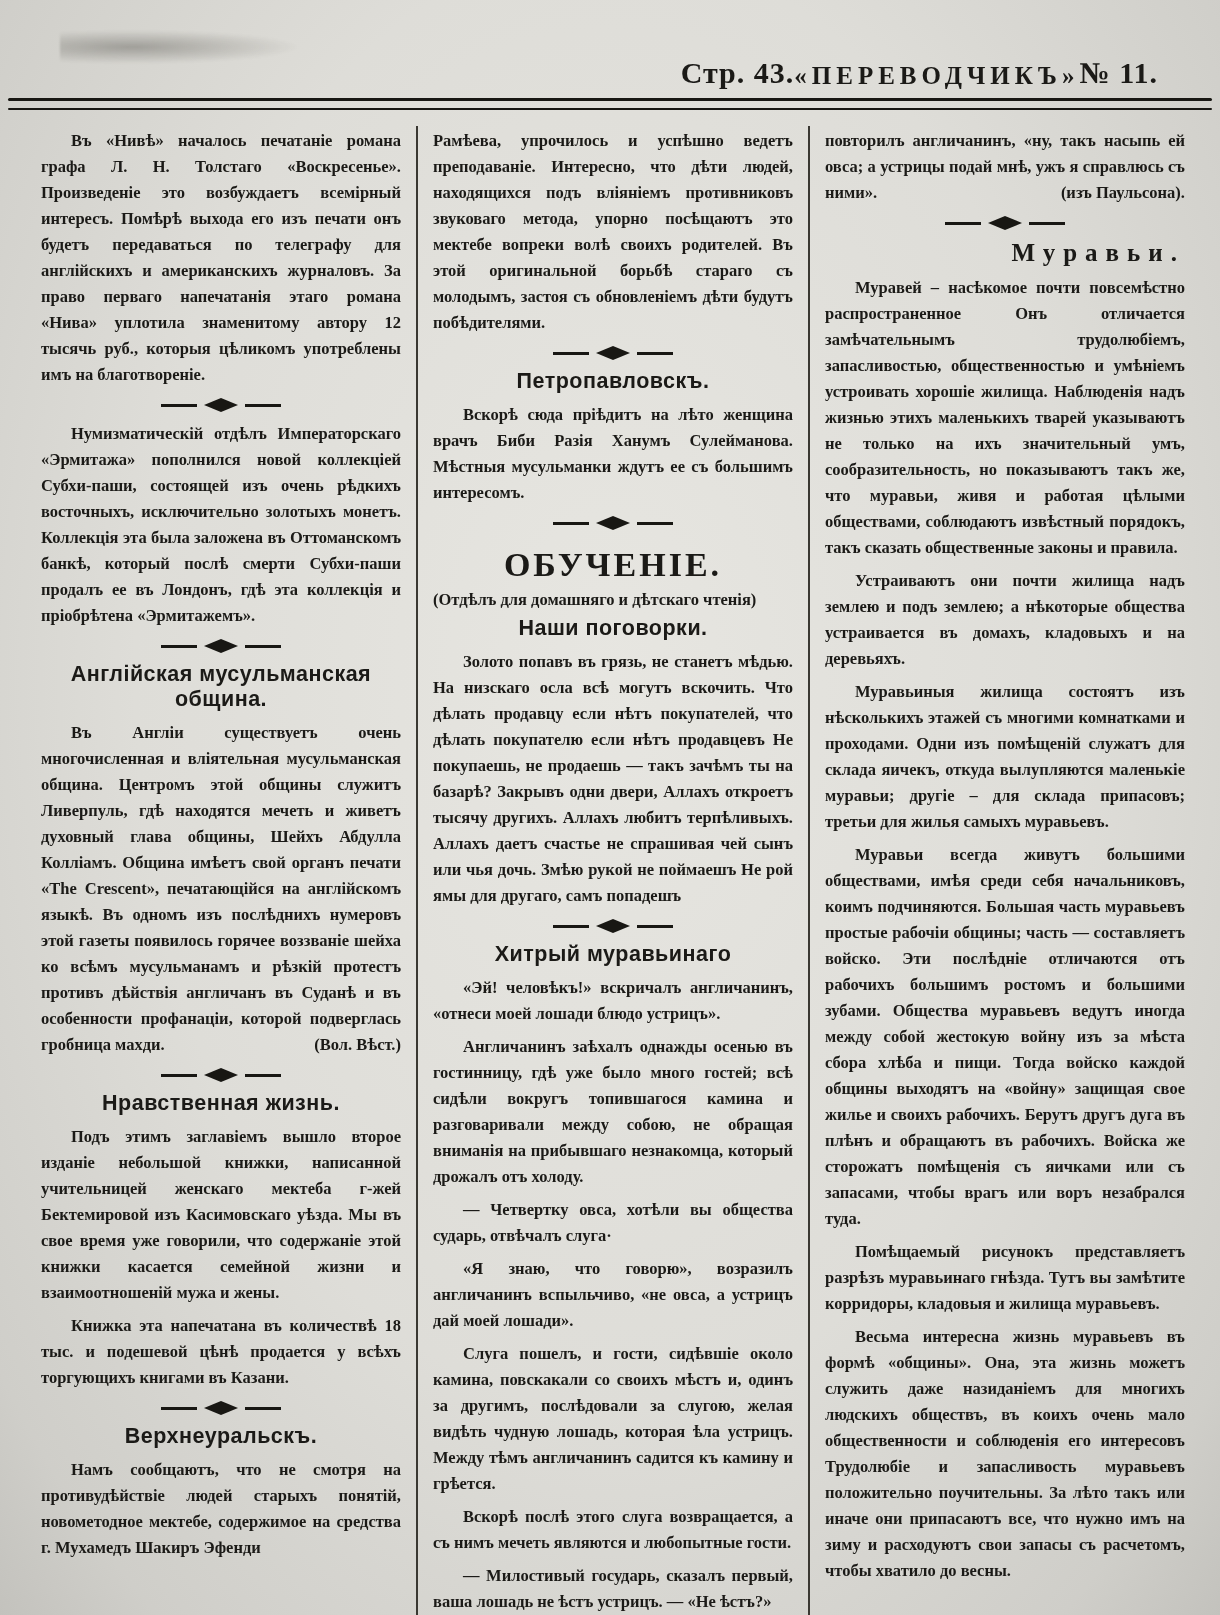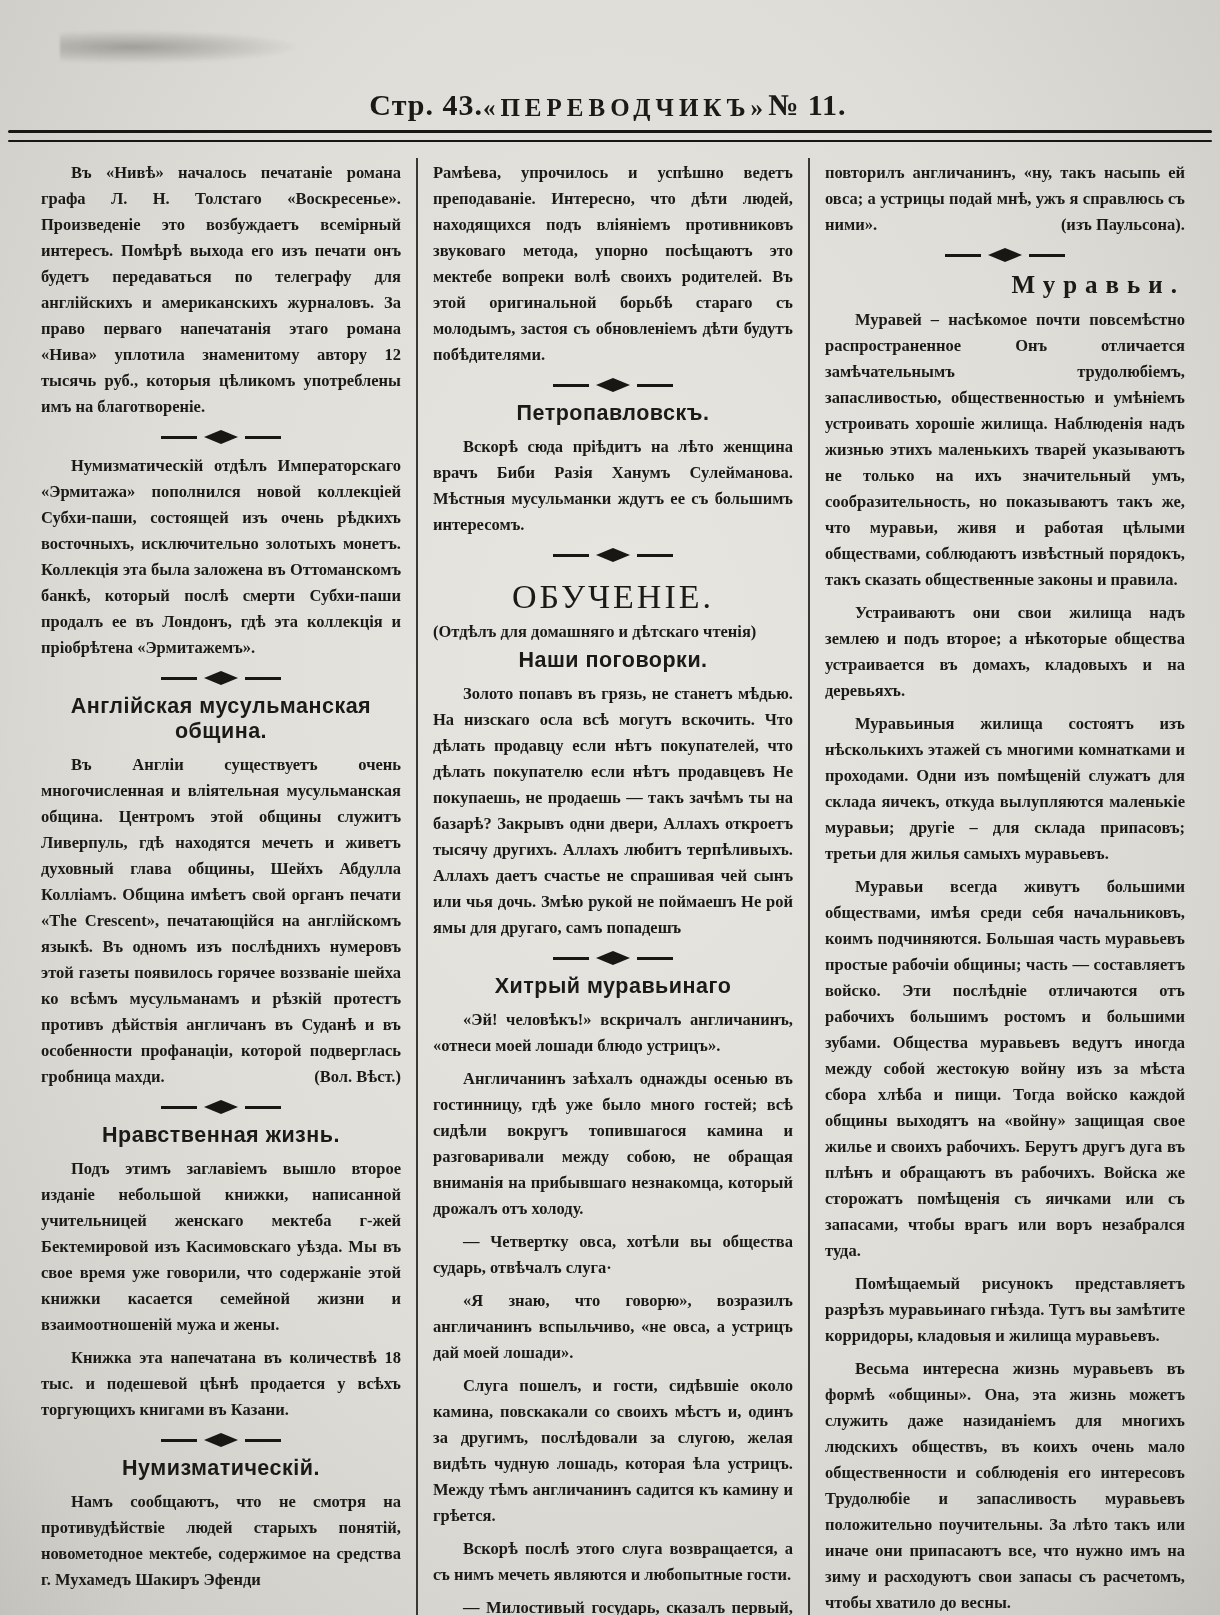--- a/index.html
+++ b/index.html
@@ -13,22 +13,22 @@
     background:radial-gradient(ellipse at 50% 42%, #e7e6e1 0%, #deddd8 55%, #cfcec9 88%, #c3c2bd 100%);
     color:#1b1a17;
   }
   .smudge{
     position:absolute;left:60px;top:30px;width:240px;height:34px;
     background:radial-gradient(ellipse at 30% 50%, rgba(60,58,52,.35), rgba(60,58,52,0) 70%);
     filter:blur(1px);
   }
   
   .masthead{
-    display:flex;justify-content:center;align-items:flex-end;
-    padding:88px 62px 8px 58px;
+    display:flex;justify-content:flex-end;align-items:flex-end;
+    padding:56px 62px 8px 58px;
   }
   .mast-page,.mast-issue{font-weight:700;font-size:30px;letter-spacing:1px;}
   .mast-title{font-weight:700;font-size:25px;letter-spacing:5px;}
   .rule-wrap{padding:0 8px;}
   .rule-a{height:3px;background:#181713;border-radius:2px;}
   .rule-b{height:2px;background:#181713;margin-top:7px;border-radius:2px;}
   
   .columns{
     display:flex;align-items:stretch;
     padding:16px 20px 0 26px;
@@ -40,21 +40,21 @@
     font-weight:700;font-size:16.5px;line-height:26px;
     text-align:justify;text-indent:30px;margin:0 0 7px 0;
   }
   .no-indent{text-indent:0;}
   .attr{float:right;font-weight:700;padding-left:12px;}
   .h-sans{
     font-family:"Liberation Sans", sans-serif;font-weight:700;
     font-size:21.5px;text-align:center;margin:2px 0 8px 0;letter-spacing:.5px;
   }
   .h-big-serif{
-    font-weight:400;font-size:34px;text-align:center;letter-spacing:3px;margin:16px 0 6px 0;
+    font-weight:700;font-size:34px;text-align:center;letter-spacing:3px;margin:16px 0 6px 0;
   }
   .h-sub{
     font-weight:700;font-size:16.5px;text-align:left;margin:0 0 6px 0;
   }
   .h-ants{
     font-weight:700;font-size:25px;text-align:right;letter-spacing:8px;margin:2px 0 8px 0;
   }
   
   .orn{display:flex;align-items:center;justify-content:center;gap:7px;margin:10px 0 9px 0;}
   .orn .bar{width:36px;height:3px;background:#181713;}
@@ -102,21 +102,21 @@
           <span class="bar"></span>
         </div>
       <div class="h-sans">Нравственная жизнь.</div>
       <p class="body">Подъ этимъ заглавіемъ вышло второе изданіе небольшой книжки, написанной учительницей женскаго мектеба г-жей Бектемировой изъ Касимовскаго уѣзда. Мы въ свое время уже говорили, что содержаніе этой книжки касается семейной жизни и взаимоотношеній мужа и жены.</p>
       <p class="body">Книжка эта напечатана въ количествѣ 18 тыс. и подешевой цѣнѣ продается у всѣхъ торгующихъ книгами въ Казани.</p>
       <div class="orn">
           <span class="bar"></span>
           <span class="diamond"></span>
           <span class="bar"></span>
         </div>
-      <div class="h-sans">Нумизматическій.</div>
+      <div class="h-sans">Верхнеуральскъ.</div>
       <p class="body">Намъ сообщаютъ, что не смотря на противудѣйствіе людей старыхъ понятій, новометодное мектебе, содержимое на средства г. Мухамедъ Шакиръ Эфенди</p>
     </div>
 
     <div class="col">
       <p class="body no-indent">Рамѣева, упрочилось и успѣшно ведетъ преподаваніе. Интересно, что дѣти людей, находящихся подъ вліяніемъ противниковъ звуковаго метода, упорно посѣщаютъ это мектебе вопреки волѣ своихъ родителей. Въ этой оригинальной борьбѣ стараго съ молодымъ, застоя съ обновленіемъ дѣти будутъ побѣдителями.</p>
       <div class="orn">
           <span class="bar"></span>
           <span class="diamond"></span>
           <span class="bar"></span>
         </div>
@@ -148,21 +148,21 @@
 
     <div class="col">
       <p class="body no-indent"><span>повторилъ англичанинъ, «ну, такъ насыпь ей овса; а устрицы подай мнѣ, ужъ я справлюсь съ ними».</span><span class="attr">(изъ Паульсона).</span></p>
       <div class="orn">
           <span class="bar"></span>
           <span class="diamond"></span>
           <span class="bar"></span>
         </div>
       <div class="h-ants">Муравьи.</div>
       <p class="body">Муравей – насѣкомое почти повсемѣстно распространенное Онъ отличается замѣчательнымъ трудолюбіемъ, запасливостью, общественностью и умѣніемъ устроивать хорошіе жилища. Наблюденія надъ жизнью этихъ маленькихъ тварей указываютъ не только на ихъ значительный умъ, сообразительность, но показываютъ такъ же, что муравьи, живя и работая цѣлыми обществами, соблюдаютъ извѣстный порядокъ, такъ сказать общественные законы и правила.</p>
-      <p class="body">Устраиваютъ они свои жилища надъ землею и подъ второе; а нѣкоторые общества устраивается въ домахъ, кладовыхъ и на деревьяхъ.</p>
+      <p class="body">Устраиваютъ они почти жилища надъ землею и подъ землею; а нѣкоторые общества устраивается въ домахъ, кладовыхъ и на деревьяхъ.</p>
       <p class="body">Муравьиныя жилища состоятъ изъ нѣсколькихъ этажей съ многими комнатками и проходами. Одни изъ помѣщеній служатъ для склада яичекъ, откуда вылупляются маленькіе муравьи; другіе – для склада припасовъ; третьи для жилья самыхъ муравьевъ.</p>
       <p class="body">Муравьи всегда живутъ большими обществами, имѣя среди себя начальниковъ, коимъ подчиняются. Большая часть муравьевъ простые рабочіи общины; часть — составляетъ войско. Эти послѣдніе отличаются отъ рабочихъ большимъ ростомъ и большими зубами. Общества муравьевъ ведутъ иногда между собой жестокую войну изъ за мѣста сбора хлѣба и пищи. Тогда войско каждой общины выходятъ на «войну» защищая свое жилье и своихъ рабочихъ. Берутъ другъ дуга въ плѣнъ и обращаютъ въ рабочихъ. Войска же сторожатъ помѣщенія съ яичками или съ запасами, чтобы врагъ или воръ незабрался туда.</p>
       <p class="body">Помѣщаемый рисунокъ представляетъ разрѣзъ муравьинаго гнѣзда. Тутъ вы замѣтите корридоры, кладовыя и жилища муравьевъ.</p>
       <p class="body">Весьма интересна жизнь муравьевъ въ формѣ «общины». Она, эта жизнь можетъ служить даже назиданіемъ для многихъ людскихъ обществъ, въ коихъ очень мало общественности и соблюденія его интересовъ Трудолюбіе и запасливость муравьевъ положительно поучительны. За лѣто такъ или иначе они припасаютъ все, что нужно имъ на зиму и расходуютъ свои запасы съ расчетомъ, чтобы хватило до весны.</p>
 
     </div>
 
   </div>
 </div>
 

